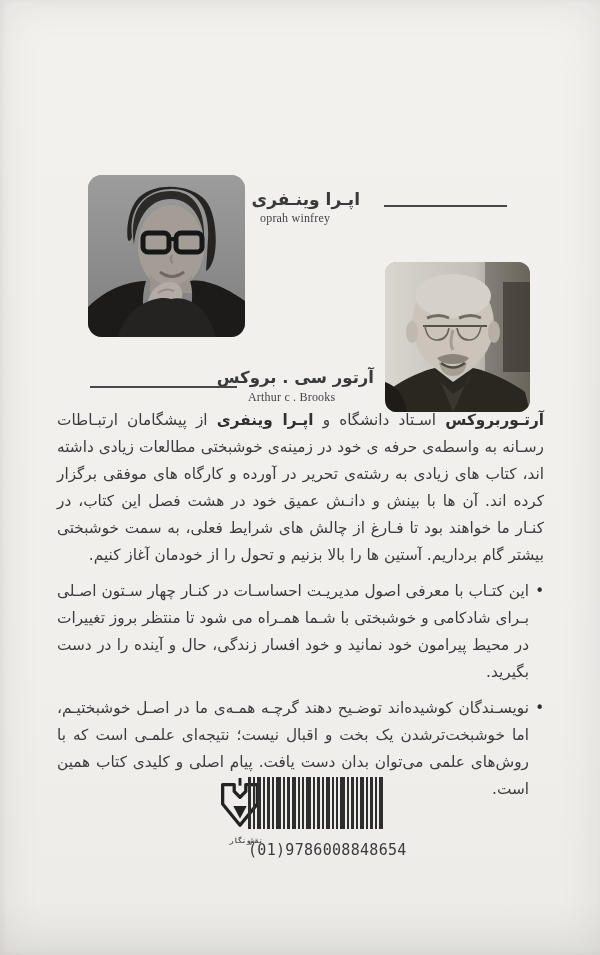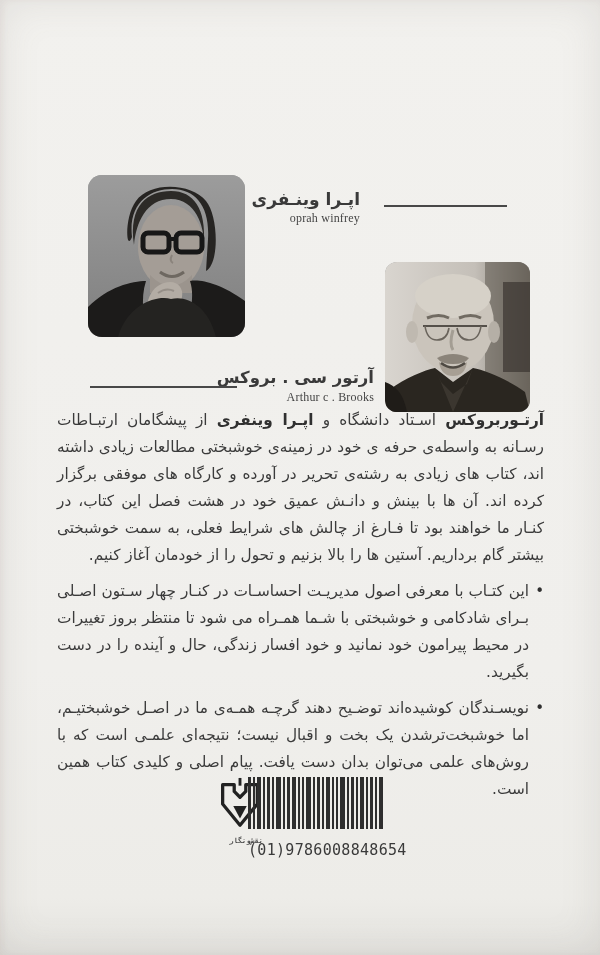--- a/index.html
+++ b/index.html
@@ -15,21 +15,21 @@
   .cover::after{
     content:"";position:absolute;inset:0;pointer-events:none;
     box-shadow:inset 0 0 40px rgba(120,115,105,.14), inset 3px 0 6px rgba(150,120,110,.08);
   }
   .photo{
     position:absolute;overflow:hidden;background:#9a9a9a;
   }
   .photo svg{display:block;}
   #photo-oprah{left:88px;top:175px;width:157px;height:162px;border-radius:14px;}
   #photo-arthur{left:385px;top:262px;width:145px;height:150px;border-radius:12px;}
-  .name-block{position:absolute;text-align:right;}
+  .name-block{position:absolute;text-align:left;}
   .name-fa{
     font-weight:700;font-size:17px;line-height:22px;color:#3a3a3a;
     direction:rtl;white-space:nowrap;
   }
   .name-en{
     font-family:"Liberation Serif",serif;font-weight:400;
     font-size:12px;line-height:16px;color:#454545;letter-spacing:.2px;
     white-space:nowrap;
   }
   #name-oprah{left:260px;top:188px;width:100px;}

